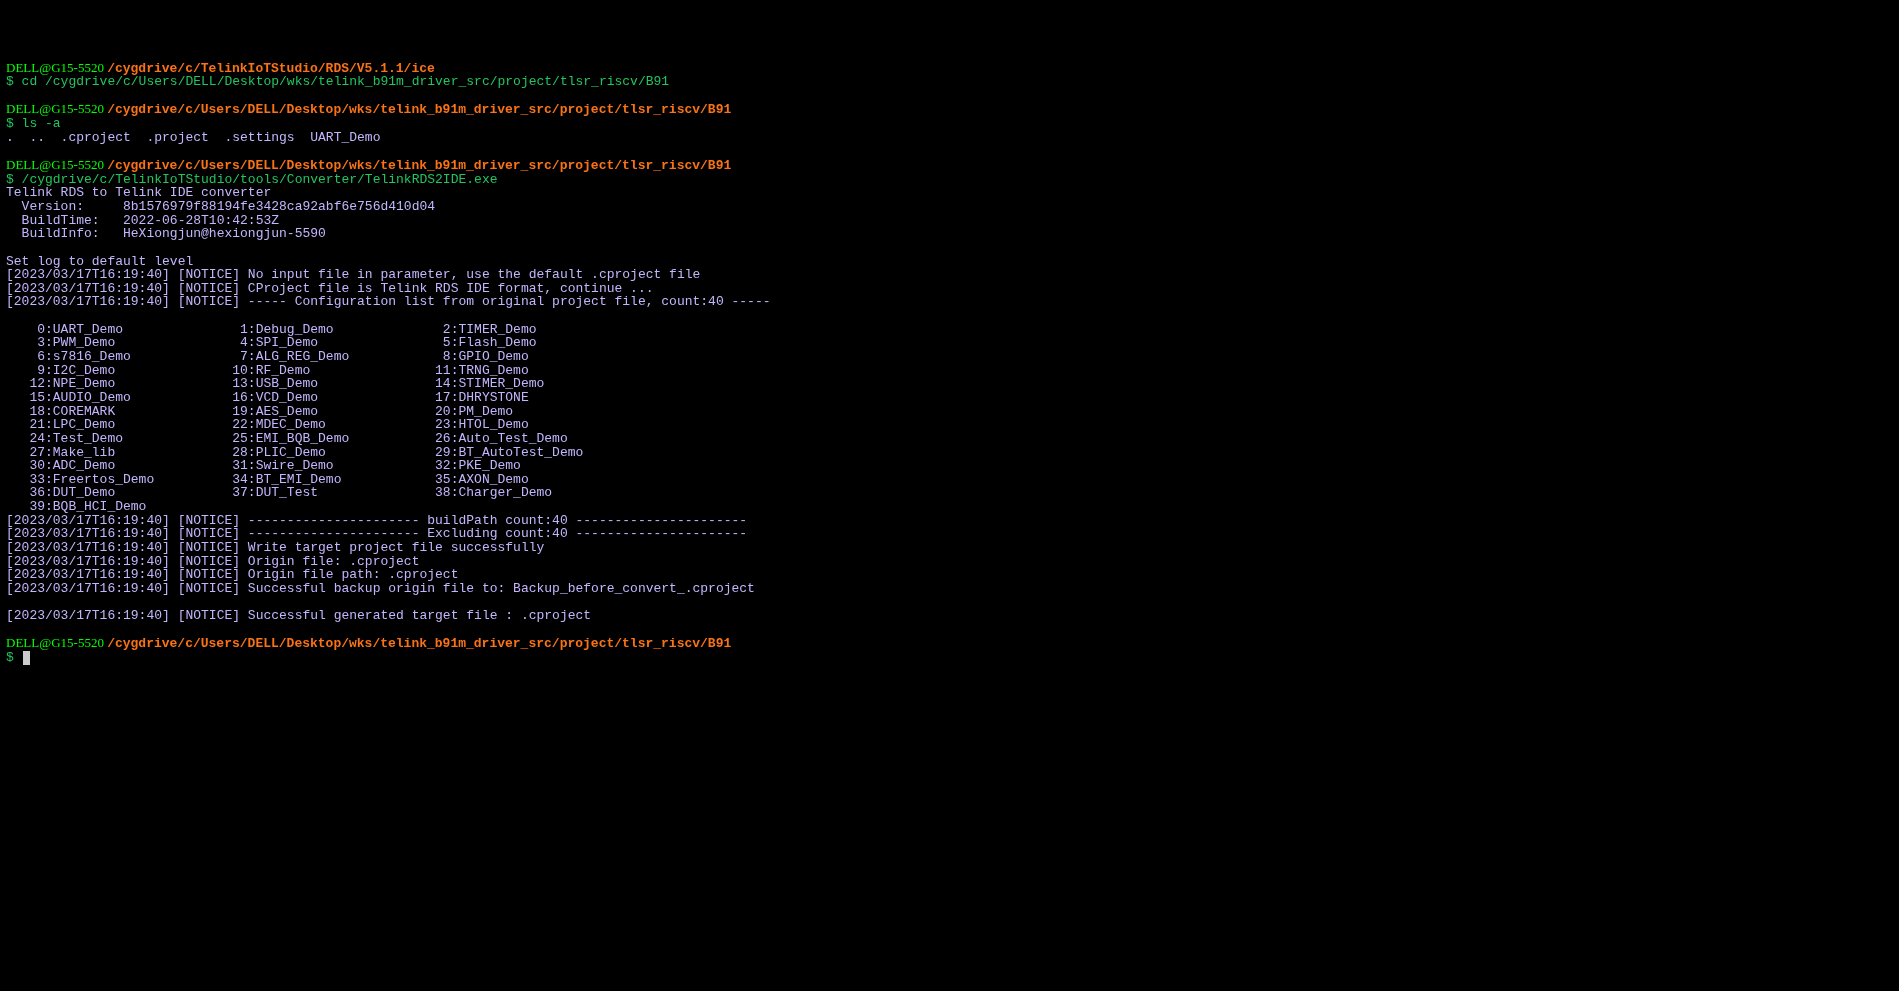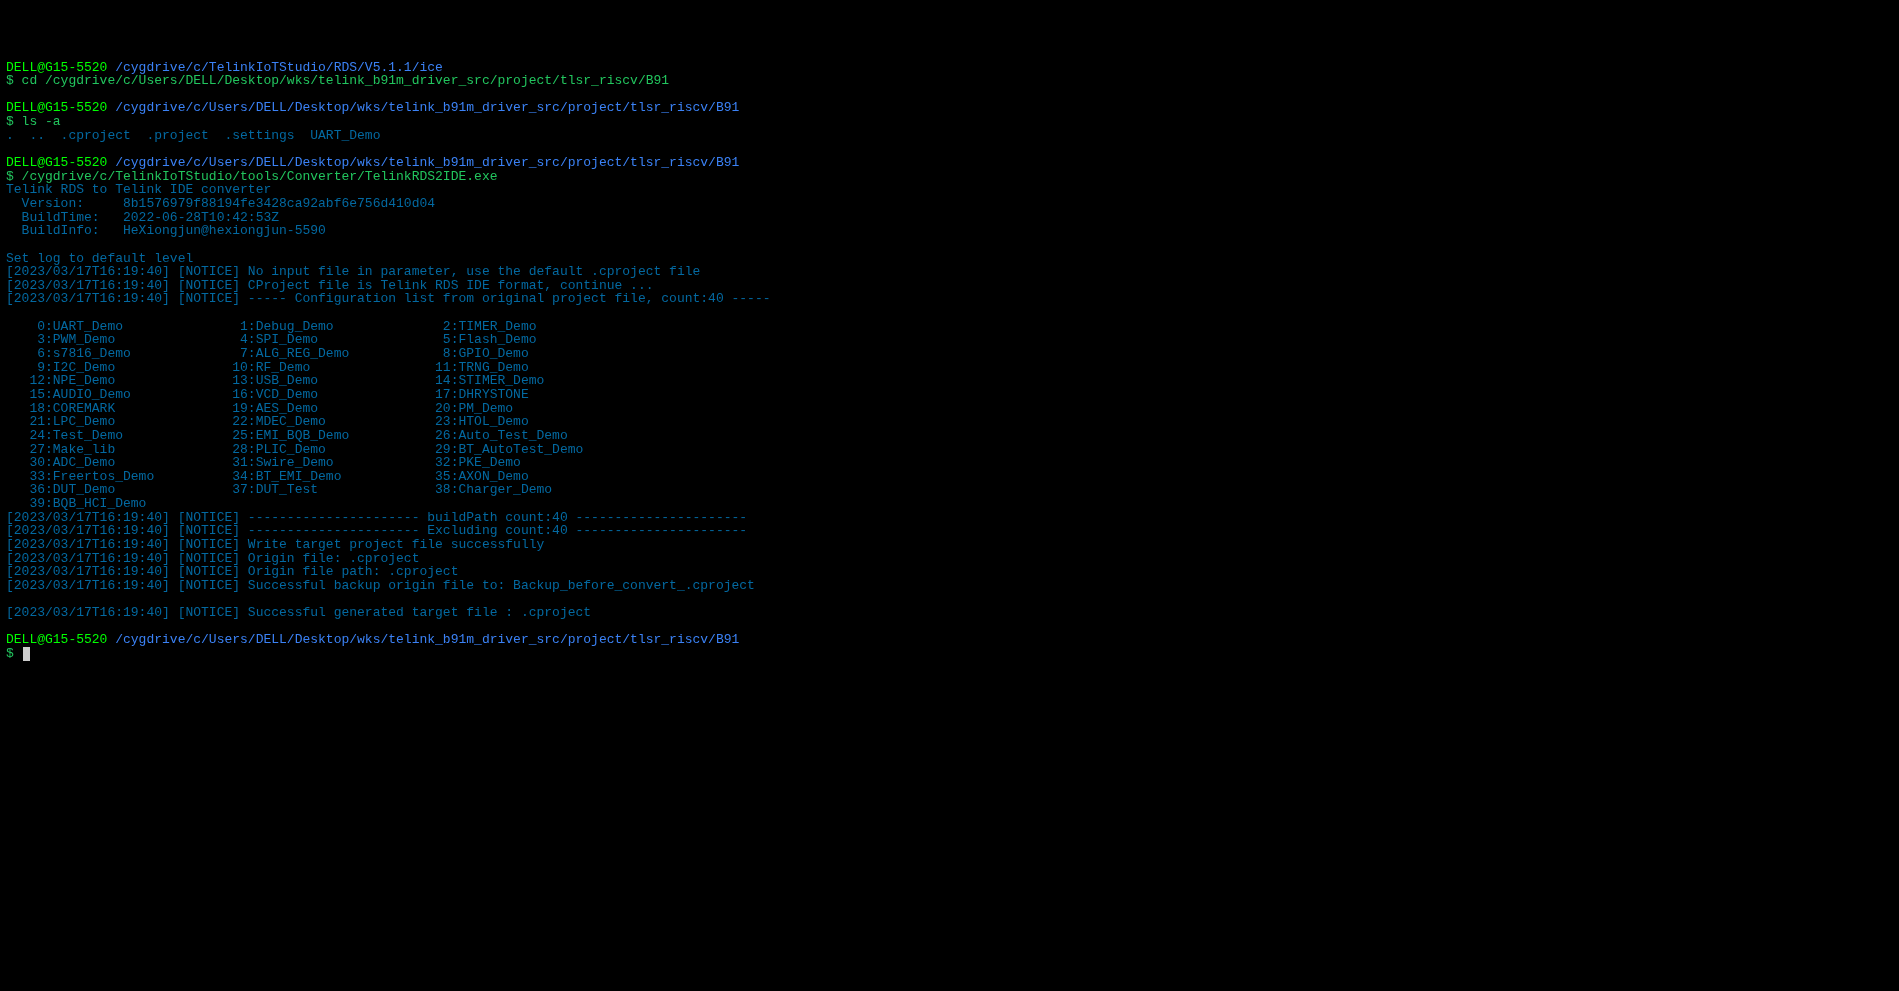--- a/index.html
+++ b/index.html
@@ -5,24 +5,24 @@
     body {
       background: #000000;
       color: #cccccc;
       font-family: 'Consolas', 'Courier New', monospace;
       font-size: 13px;
       line-height: 1.05;
       margin: 0;
       padding: 6px;
       white-space: pre;
     }
-    .green { color: #00ff00; }
-    .yellow { color: #3b82f6; }
+    .green { color: #00ff00; font-family: Liberation Serif, serif; }
+    .yellow { color: #f97316; font-weight: bold; }
     .white { color: #22c55e; }
-    .grey { color: #0369a1; }
+    .grey { color: #c4b5fd; }
     .line { display: block; }
     .cursor::after {
       content: '';
       display: inline-block;
       width: 7px;
       height: 14px;
       background: #cccccc;
       vertical-align: text-bottom;
       margin-left: 1px;
     }

